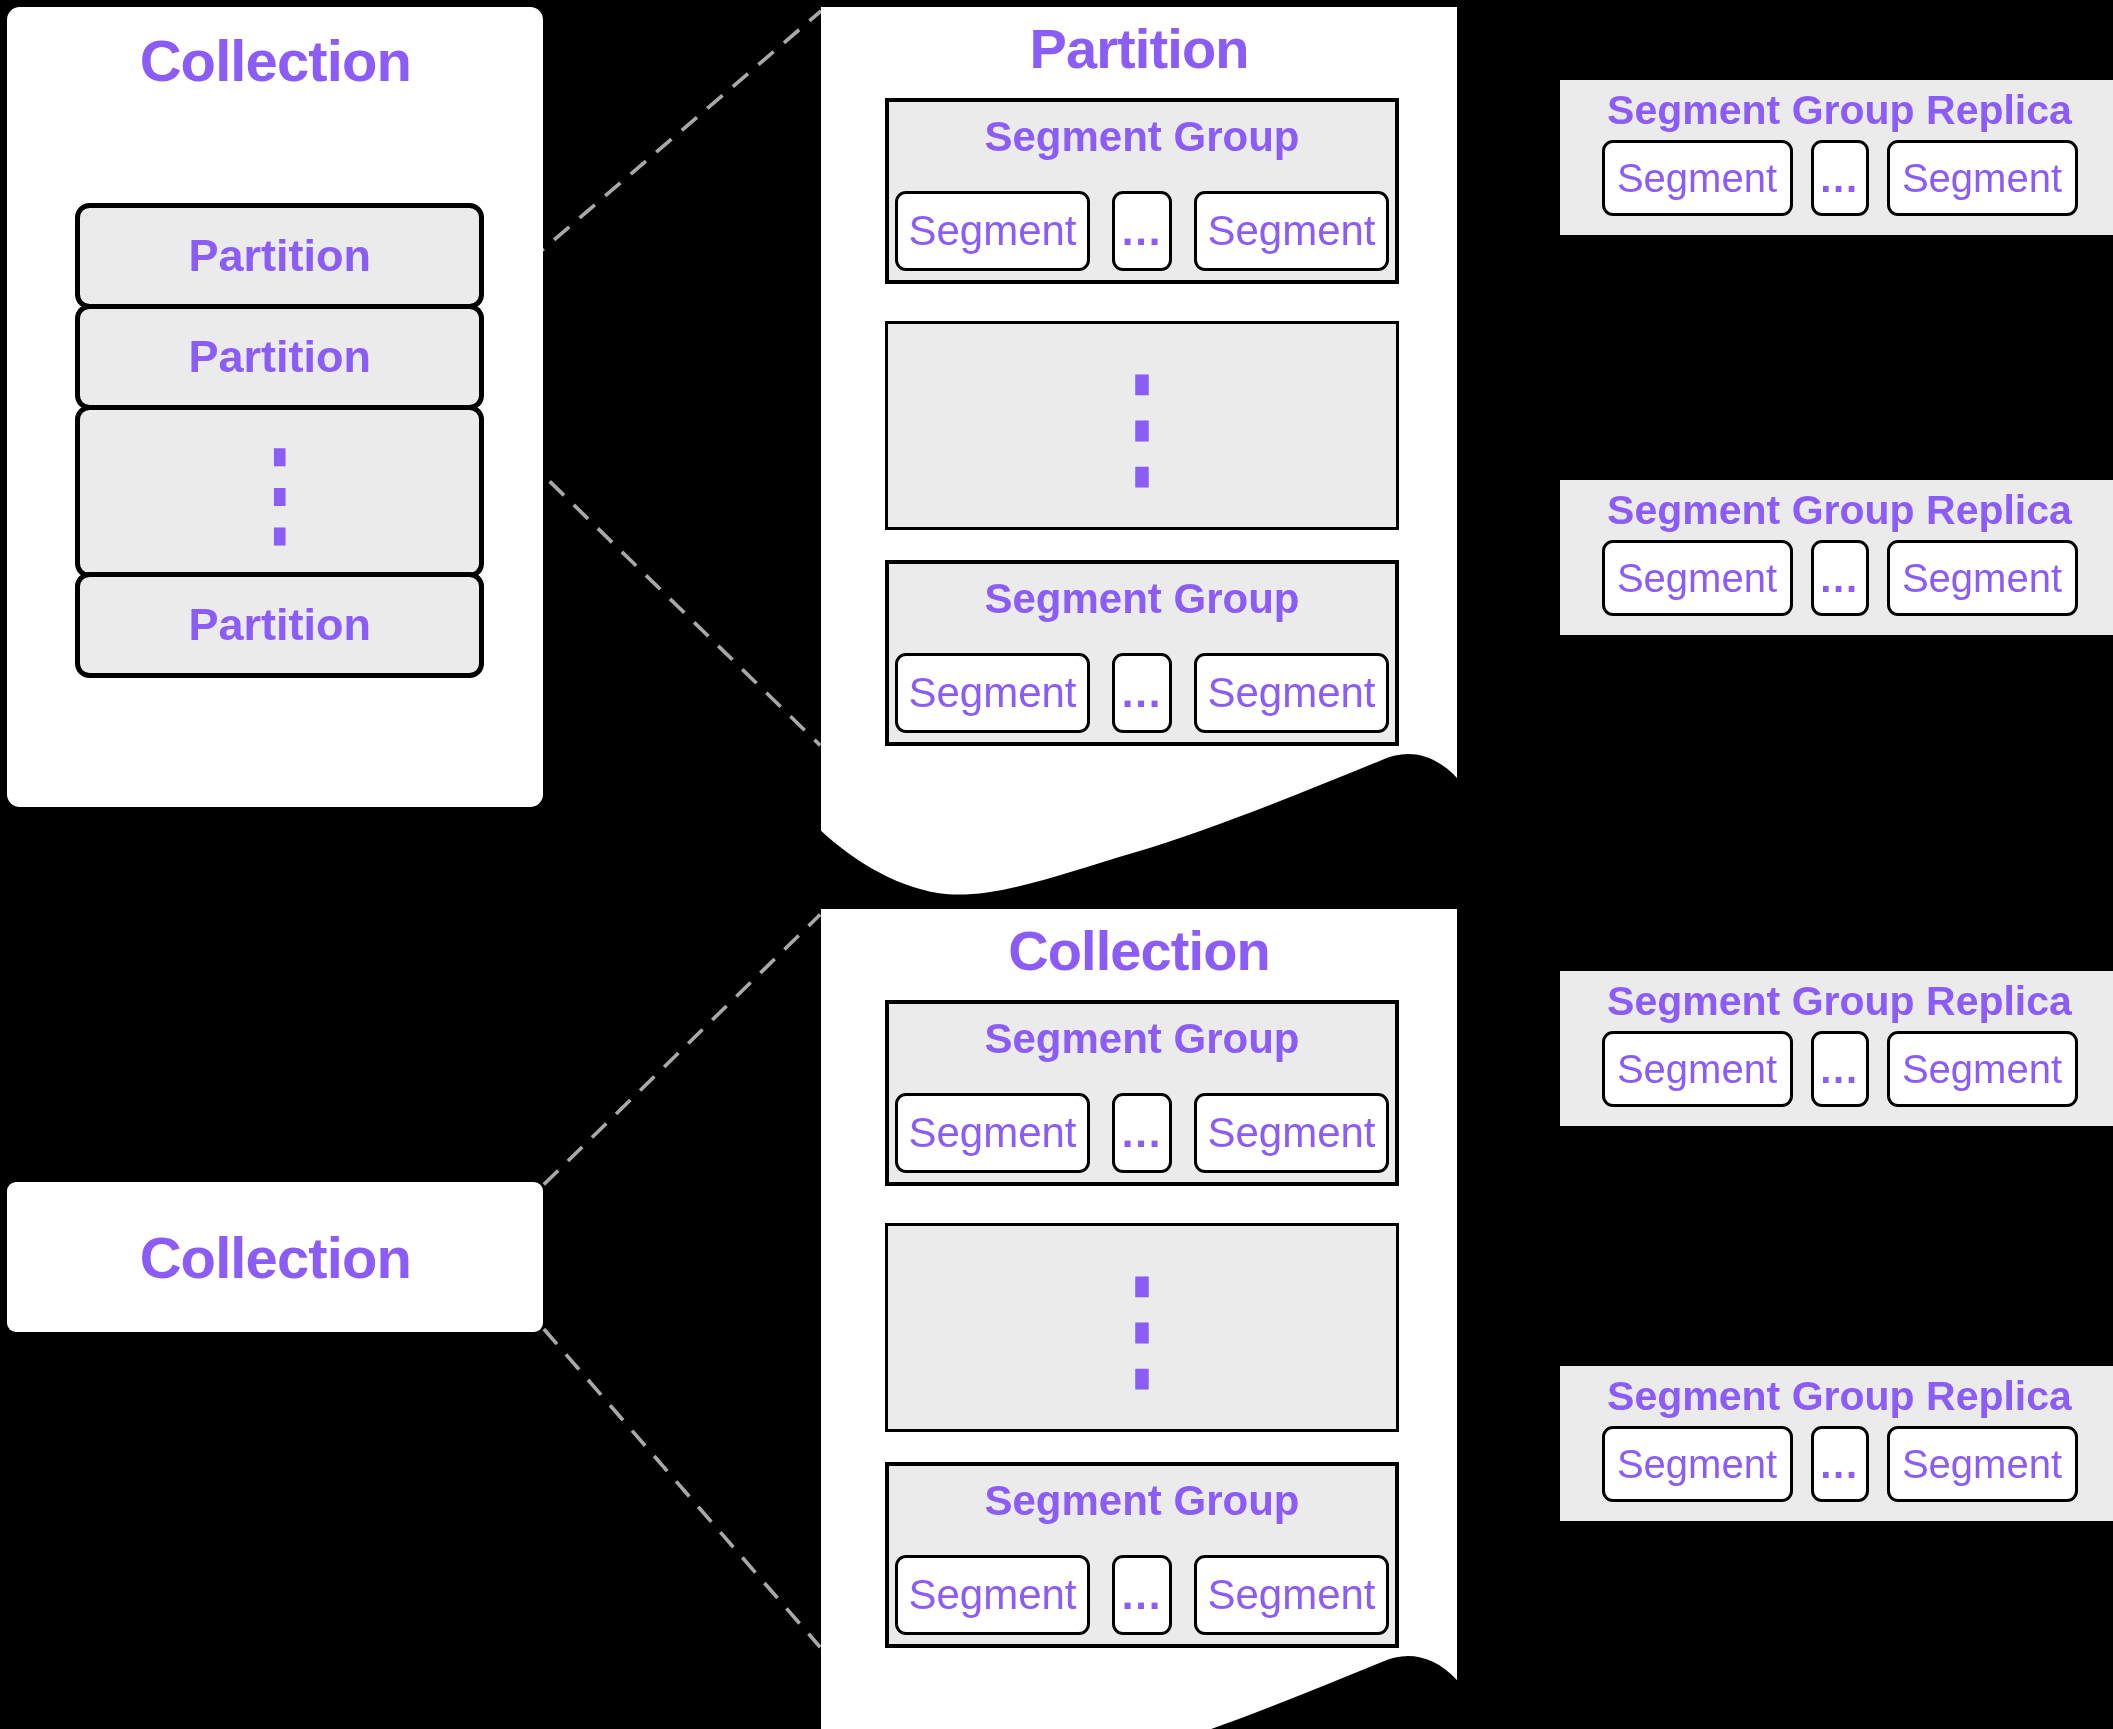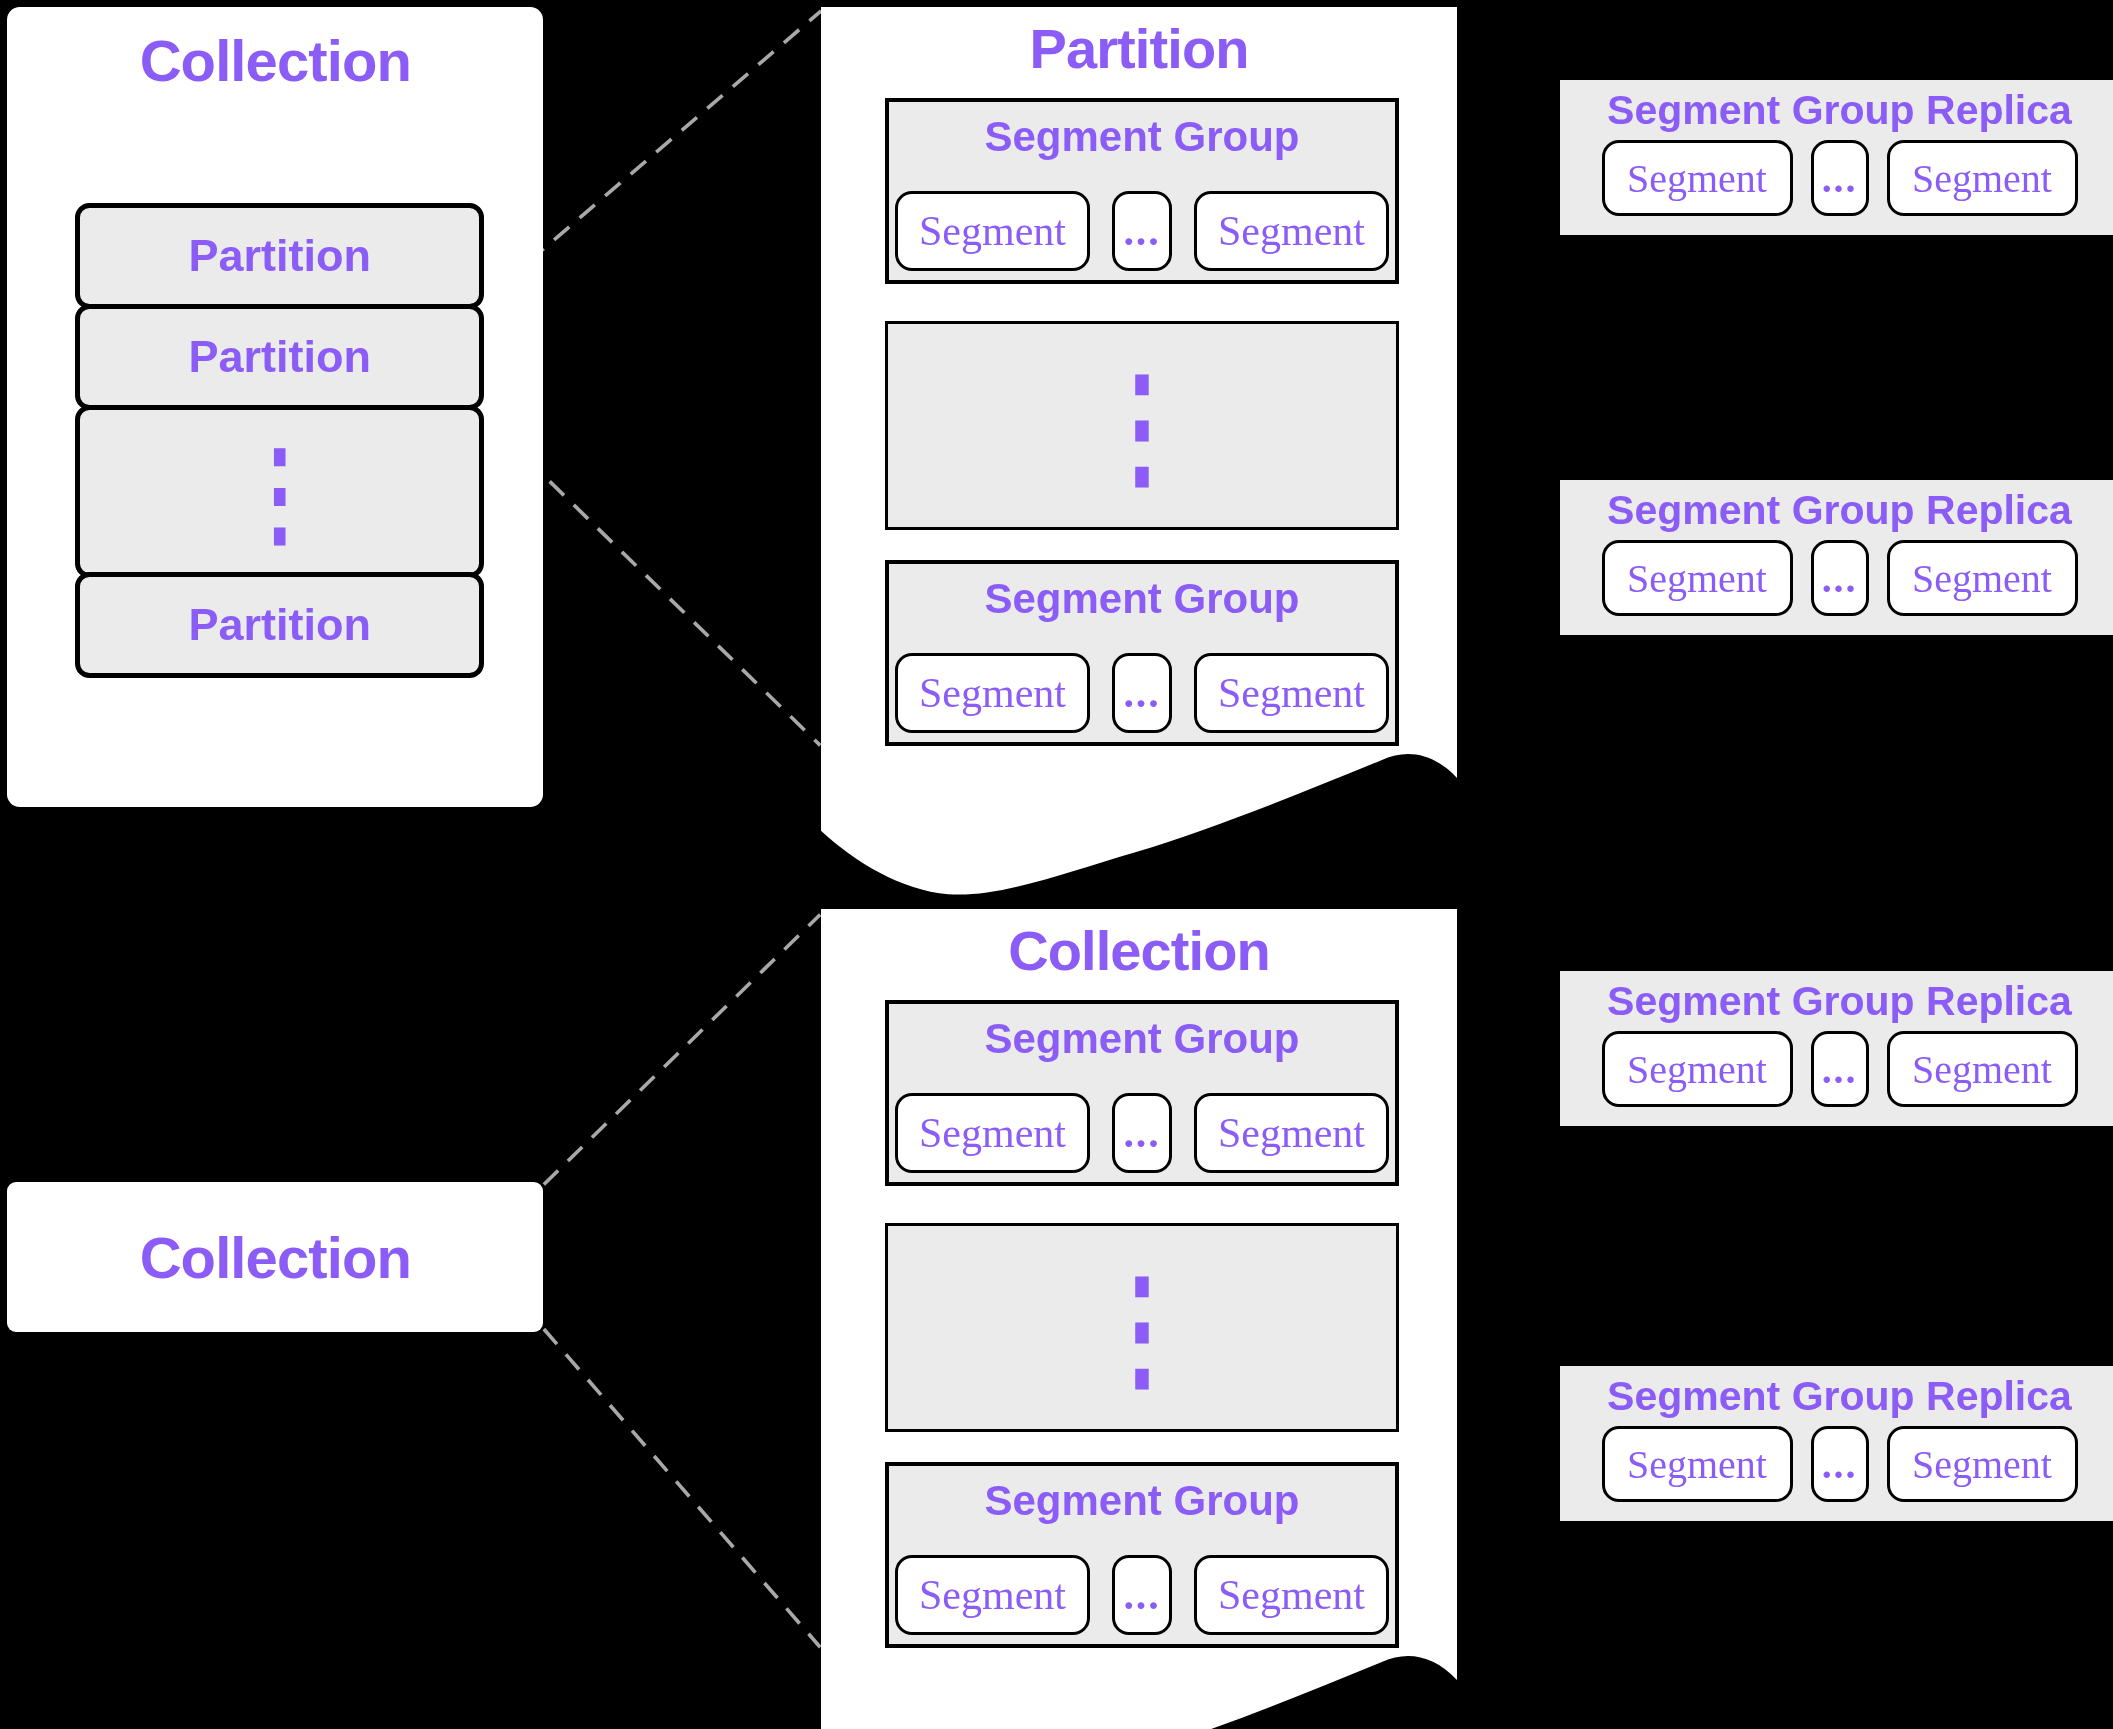--- a/index.html
+++ b/index.html
@@ -52,23 +52,23 @@
   }
   .sg-title{
     position:absolute;left:0;top:11px;width:100%;text-align:center;
     font-size:42px;font-weight:700;
   }
   .seg-row{
     position:absolute;left:0;top:89px;width:100%;height:80px;
     display:flex;align-items:stretch;justify-content:center;gap:22px;
   }
   .seg{
-    box-sizing:border-box;background:#ffffff;border:3.6px solid #000;border-radius:17px;
-    display:flex;align-items:center;justify-content:center;
-    font-size:42px;font-weight:400;width:195px;font-family:Liberation Serif, serif;
+    box-sizing:border-box;background:#ffffff;border:3.6px solid #000;border-radius:11px;
+    display:flex;align-items:center;justify-content:center;
+    font-size:42px;font-weight:400;width:195px;
   }
   .seg-dots{width:60px;font-weight:700;letter-spacing:1.8px;}
   .doc-dots{
     position:absolute;left:64px;width:514px;height:209px;box-sizing:border-box;
     background:#ebebeb;border:3.6px solid #000;
     display:flex;align-items:center;justify-content:center;
   }
   .doc-dots .vdots{font-size:100px;}
   
   .replica{

